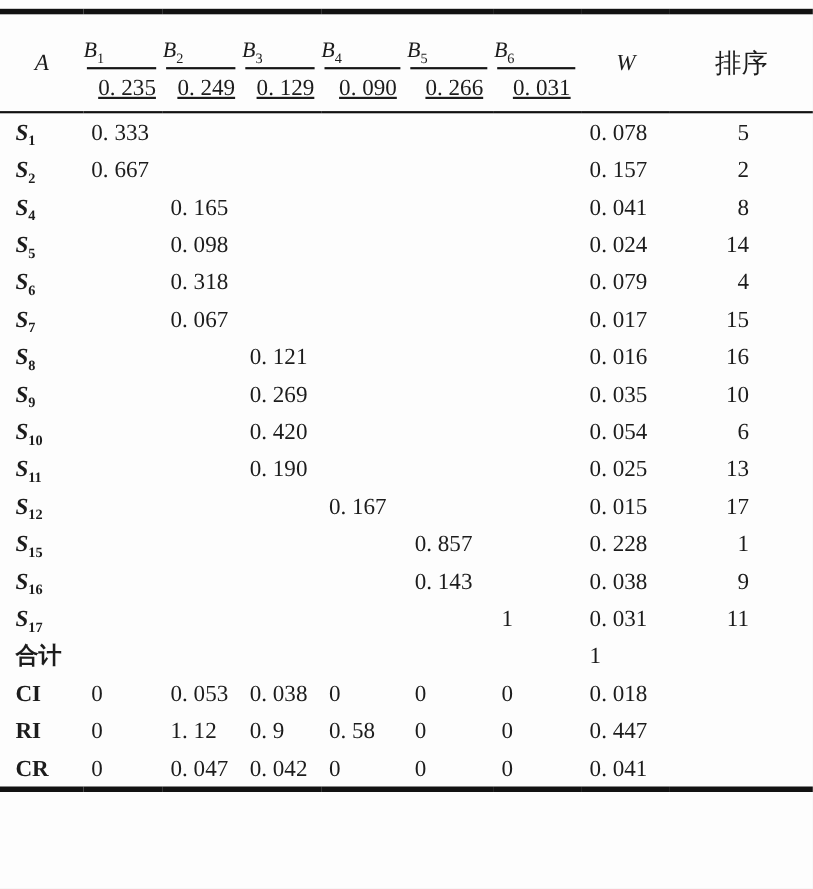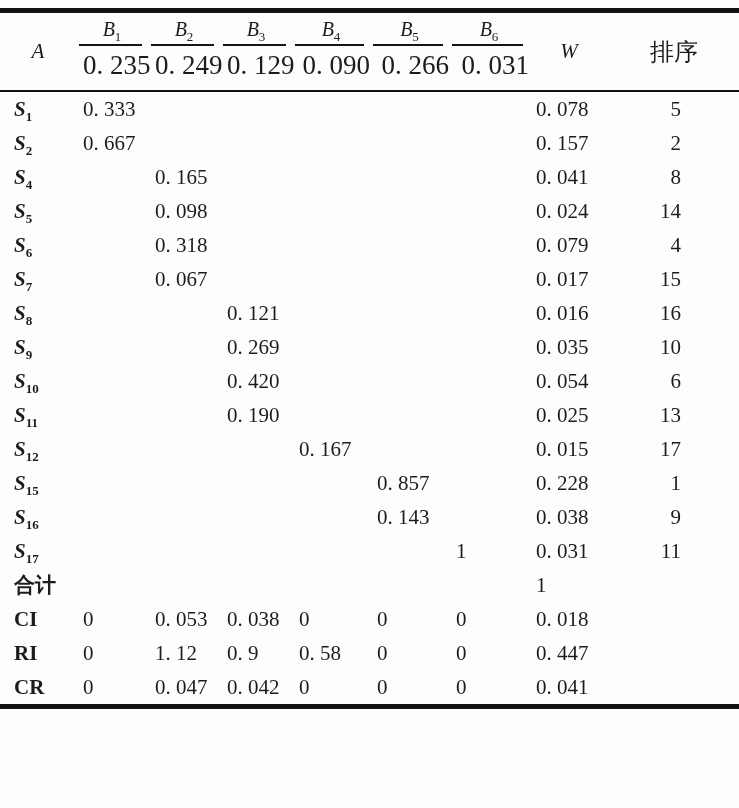--- a/index.html
+++ b/index.html
@@ -58,35 +58,36 @@
   
   .a-head, .w-head, .rank-head {
     vertical-align: middle;
     text-align: center;
     font-size: 21px;
   }
   .rank-head { font-size: 24px; }
   .b-head { vertical-align: top; }
   .b-top {
     display: block;
-    text-align: center;
+    text-align: left;
     font-size: 20px;
-    padding: 5px 0 3px 0;
+    padding: 22px 0 3px 0;
   }
   .b-bar {
     display: block;
     height: 0;
     border-top: 2px solid #151515;
     margin: 0 6px 0 3px;
   }
   .b-weight {
     display: block;
-    text-align: right;
+    text-align: center;
     padding: 4px 0 9px 7px;
-    font-size: 27px;
+    font-size: 21px;
+    text-decoration: underline;
   }
   
   tbody td { height: 34px; vertical-align: middle; }
   .label-cell { padding-left: 14px; font-size: 21px; font-weight: bold; }
   .val-cell   { padding-left: 7px; }
   .rank-cell  { text-align: right; padding-right: 58px; }
 </style>
 </head>
 <body>
 

